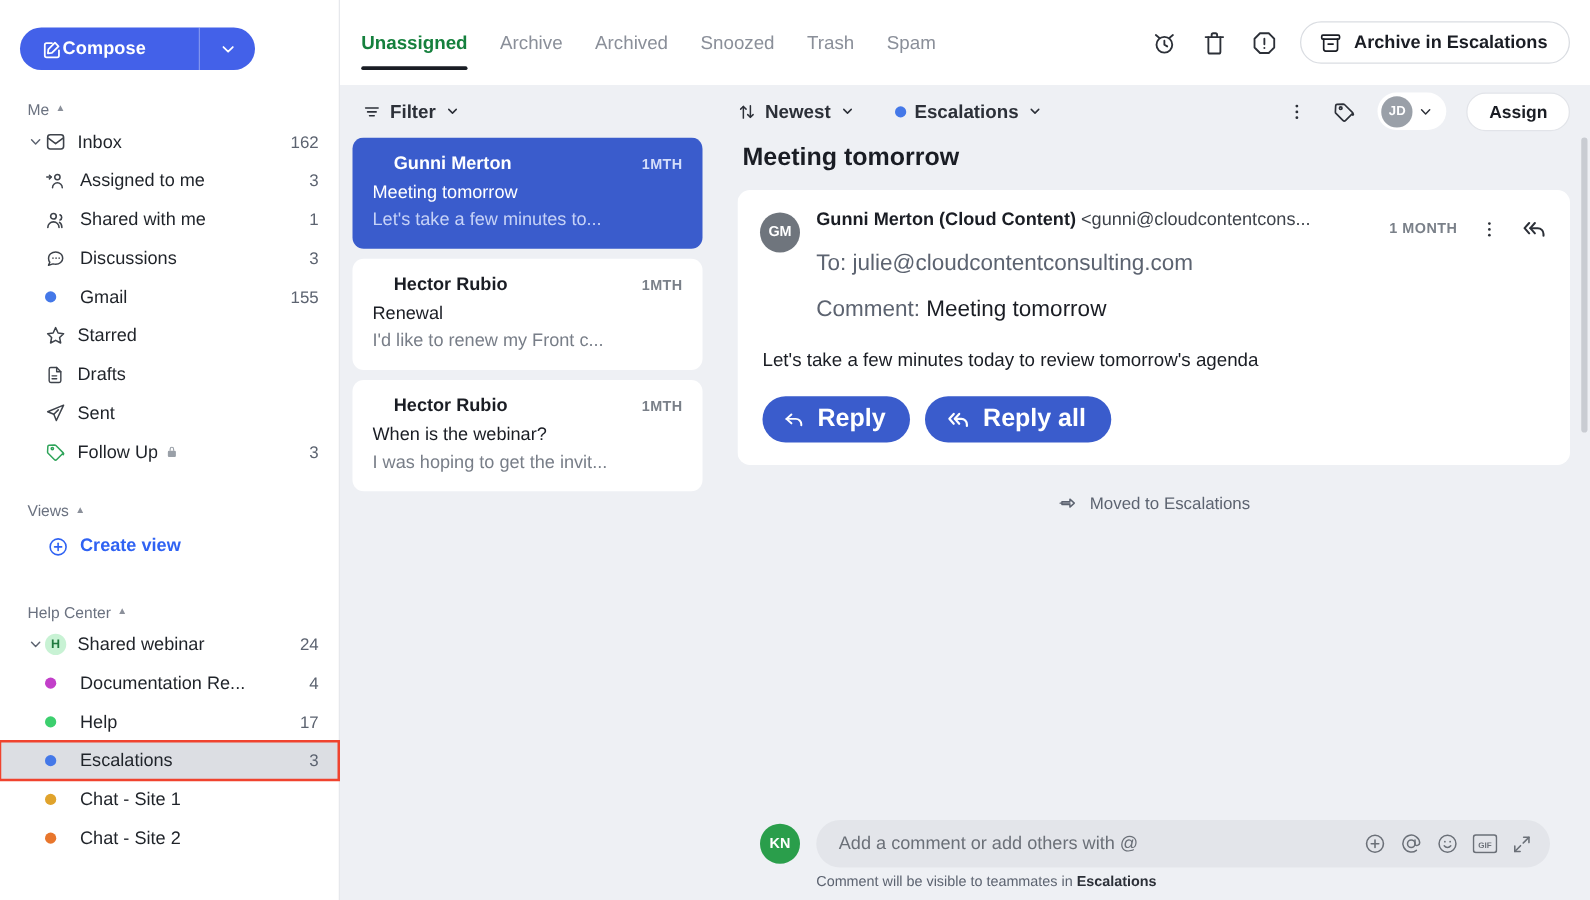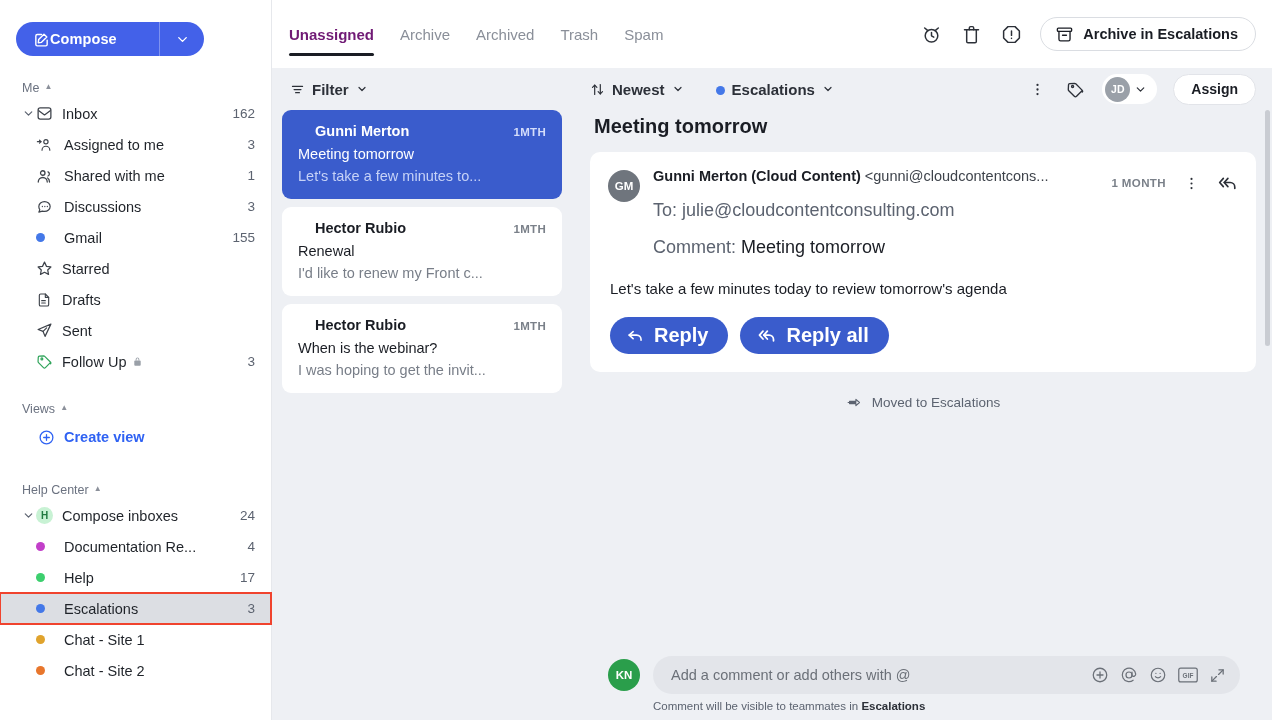--- a/index.html
+++ b/index.html
@@ -70,21 +70,21 @@
 
   .topbar {
     height: 68px; background: #fff; display: flex; align-items: center;
     padding: 0 16px 0 16px; flex: 0 0 68px;
   }
   .tabs { display: flex; align-items: center; gap: 26px; height: 68px; padding-left: 1px; }
   .tab {
     font-size: 15px; color: #8a8f99; height: 68px; display: flex;
     align-items: center; cursor: pointer; position: relative;
   }
-  .tab.active { color: #701a75; font-weight: bold; }
+  .tab.active { color: #15803d; font-weight: bold; }
   .tab.active::after {
     content: ""; position: absolute; left: 0; right: 0; bottom: 12px;
     height: 3px; border-radius: 2px; background: #1a1d24;
   }
   .top-actions { margin-left: auto; display: flex; align-items: center; gap: 18px; }
   .ticon { cursor: pointer; display: flex; align-items: center; justify-content: center; width: 22px; height: 22px; color: #2c3038; }
   .archive-btn {
     display: flex; align-items: center; gap: 9px; height: 34px;
     border: 1px solid #dadde2; border-radius: 18px; padding: 0 17px 0 14px;
     font-size: 14.5px; color: #1a1d24; font-weight: bold; cursor: pointer; background: #fff;
@@ -364,21 +364,21 @@
 
     <div class="nav-item">
       <span class="chev">
         <svg width="13" height="13" viewBox="0 0 24 24" fill="none" stroke="#5c6370" stroke-width="2.2" stroke-linecap="round" stroke-linejoin="round">
             <polyline points="6 9 12 15 18 9"></polyline>
           </svg>
       </span>
       <span class="ico">
         <span class="badge-h">H</span>
       </span>
-      <span class="txt">Compose inboxes</span>
+      <span class="txt">Shared webinar</span>
       <span class="cnt">24</span>
     </div>
 
     <div class="nav-item lvl2">
       <span class="ico">
           <span class="dot" style="background:#c23fc9"></span>
         </span>
       <span class="txt">Documentation Re...</span>
       <span class="cnt">4</span>
     </div>
@@ -421,20 +421,23 @@
     <div class="topbar">
       <div class="tabs">
         <div class="tab active">
             <span>Unassigned</span>
           </div>
         <div class="tab">
             <span>Archive</span>
           </div>
         <div class="tab">
             <span>Archived</span>
+          </div>
+        <div class="tab">
+            <span>Snoozed</span>
           </div>
         <div class="tab">
             <span>Trash</span>
           </div>
         <div class="tab">
             <span>Spam</span>
           </div>
       </div>
       <div class="top-actions">
         <div class="ticon">

